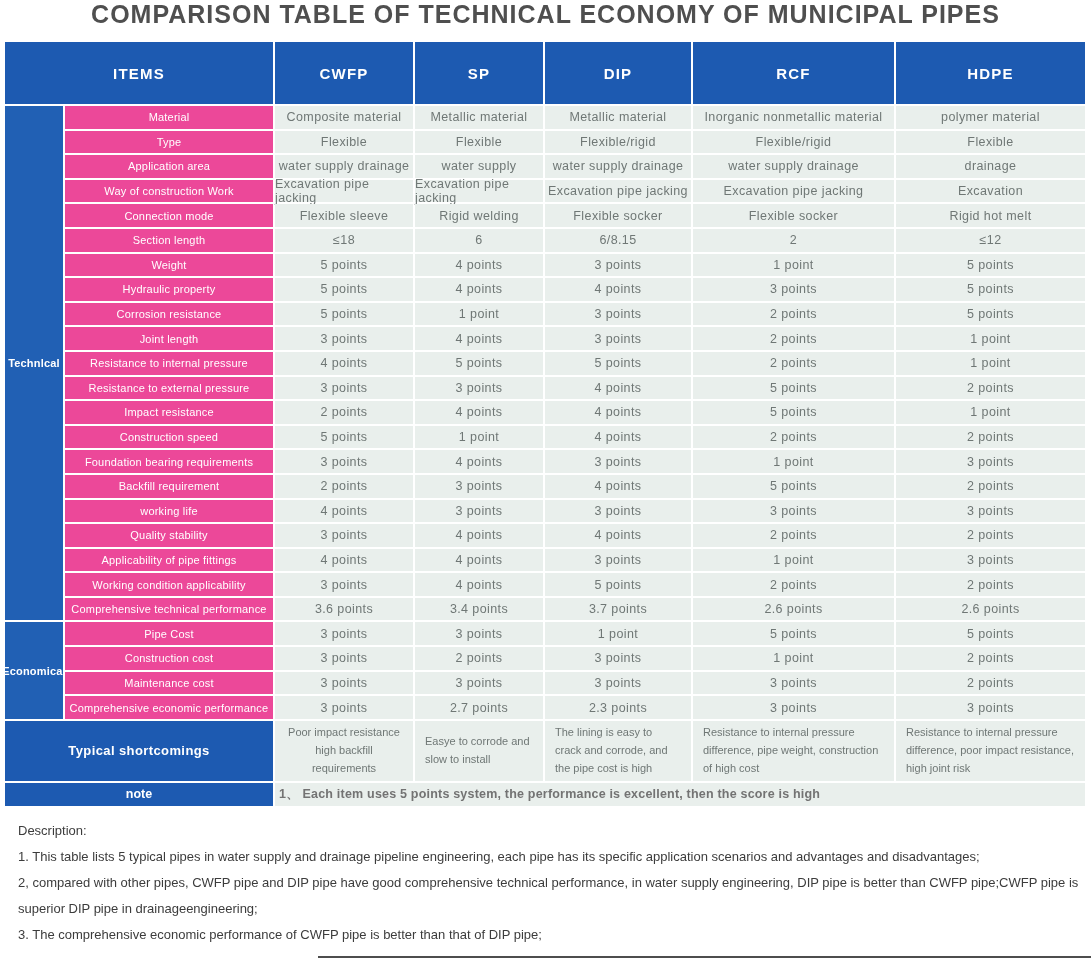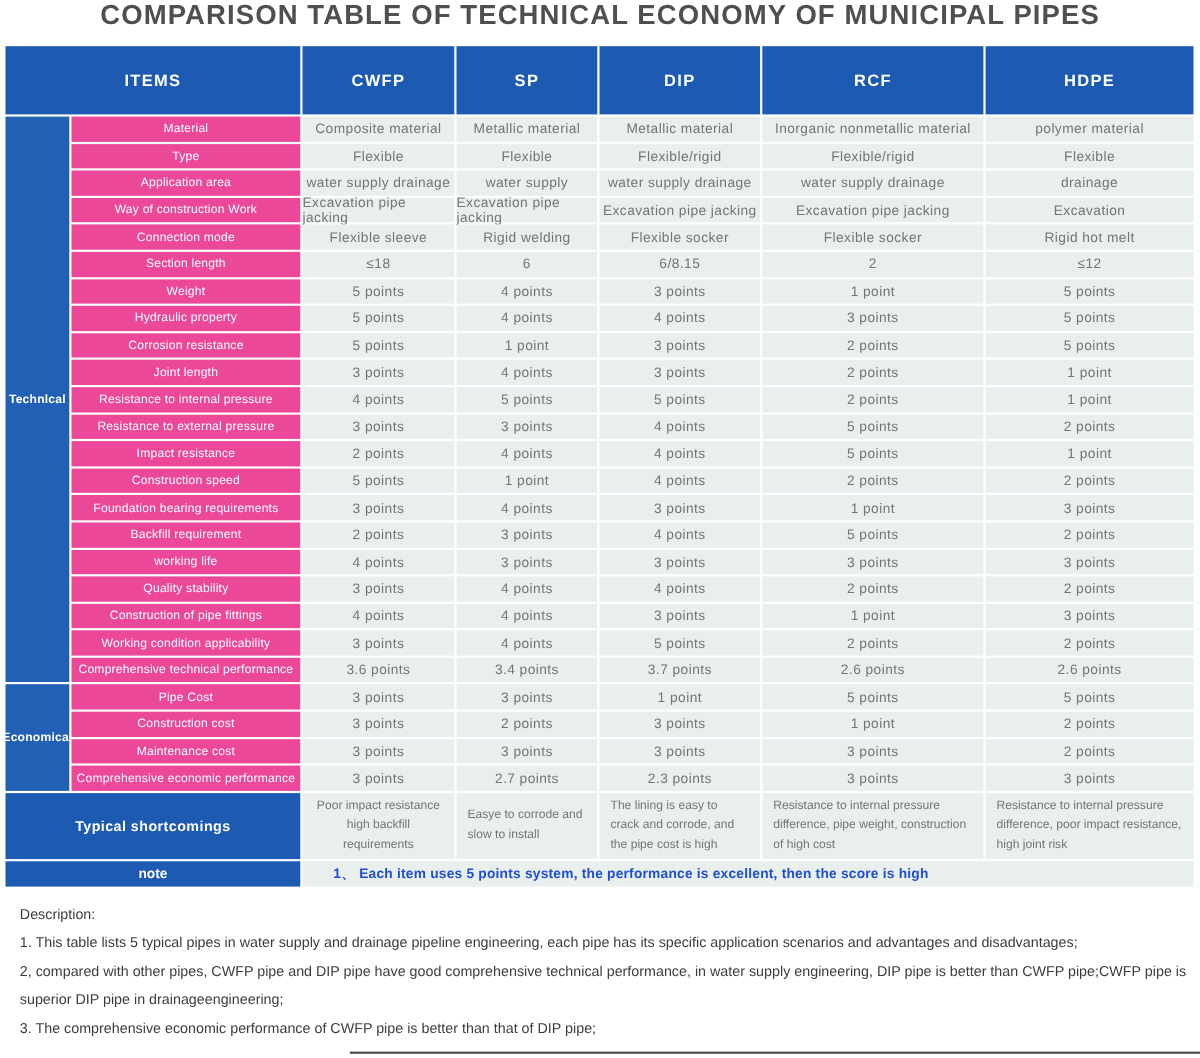--- a/index.html
+++ b/index.html
@@ -26,22 +26,22 @@
   .lc { background:#ec4899; color:#fff; font-size:11px; height:22.6px; letter-spacing:0.2px; }
   .dc { background:#e9efec; color:#6f7775; font-size:12.5px; height:22.6px; letter-spacing:0.4px; }
   .scl { background:#1d5ab1; color:#fff; font-size:13px; font-weight:700; height:60px; letter-spacing:0.4px; }
   .sc {
     background:#e9efec; color:#6f7775; font-size:11px; height:60px;
     justify-content:flex-start; text-align:left; padding:0 10px; line-height:1.6;
   }
   .sc.center { justify-content:center; text-align:center; }
   .nl { background:#1d5ab1; color:#fff; font-size:12.5px; font-weight:600; height:23px; }
   .nt {
-    background:#e9efec; color:#1d4ed8; font-size:12.5px; font-weight:700; height:23px;
-    justify-content:flex-start; padding-left:28px; letter-spacing:0.2px;
+    background:#e9efec; color:#737373; font-size:12.5px; font-weight:700; height:23px;
+    justify-content:flex-start; padding-left:4px; letter-spacing:0.2px;
   }
   .description { margin:12px 0 0 18px; padding-right:6px; font-size:13px; color:#3c3c3c; line-height:2.0; }
   .description .line { white-space:normal; }
   .bottom-line { position:absolute; left:318px; top:956px; width:773px; height:2px; background:#4d4d4d; }
 </style>
 </head>
 <body>
 
 <h1 class="title">COMPARISON TABLE OF TECHNICAL ECONOMY OF MUNICIPAL PIPES</h1>
 
@@ -154,21 +154,21 @@
     <div class="c dc">3 points</div>
     <div class="c dc">3 points</div>
     <div class="c dc">3 points</div>
     <div class="c dc">3 points</div>
     <div class="c lc">Quality stability</div>
     <div class="c dc">3 points</div>
     <div class="c dc">4 points</div>
     <div class="c dc">4 points</div>
     <div class="c dc">2 points</div>
     <div class="c dc">2 points</div>
-    <div class="c lc">Construction of pipe fittings</div>
+    <div class="c lc">Applicability of pipe fittings</div>
     <div class="c dc">4 points</div>
     <div class="c dc">4 points</div>
     <div class="c dc">3 points</div>
     <div class="c dc">1 point</div>
     <div class="c dc">3 points</div>
     <div class="c lc">Working condition applicability</div>
     <div class="c dc">3 points</div>
     <div class="c dc">4 points</div>
     <div class="c dc">5 points</div>
     <div class="c dc">2 points</div>

